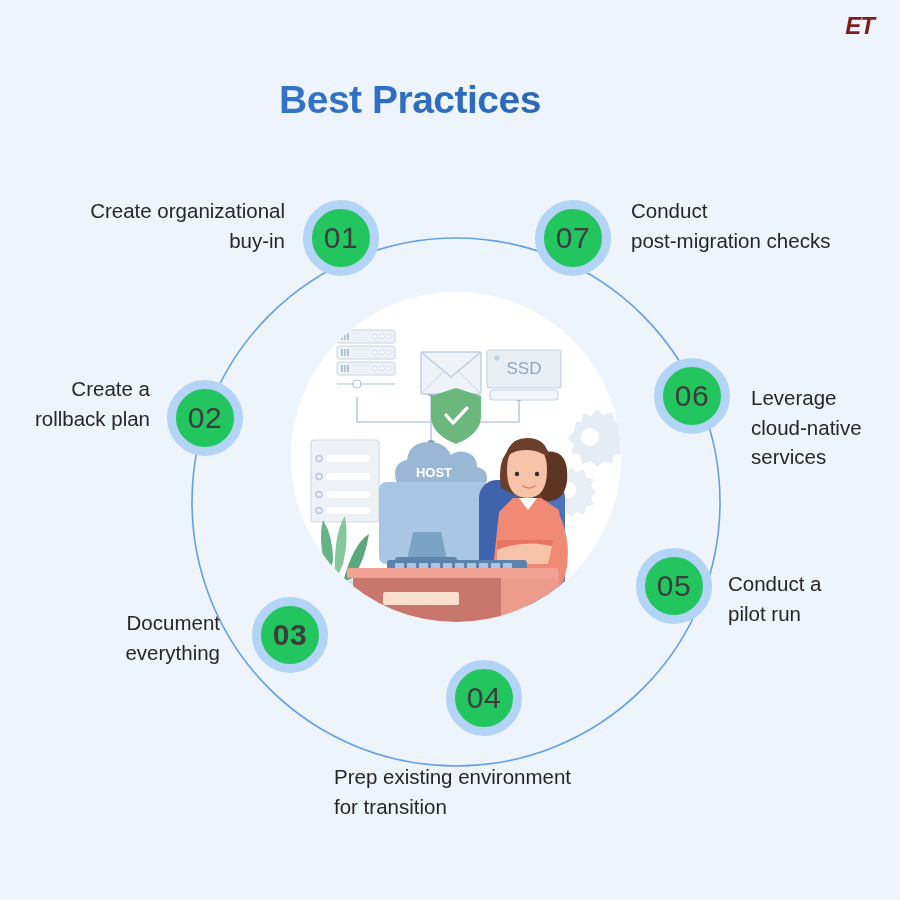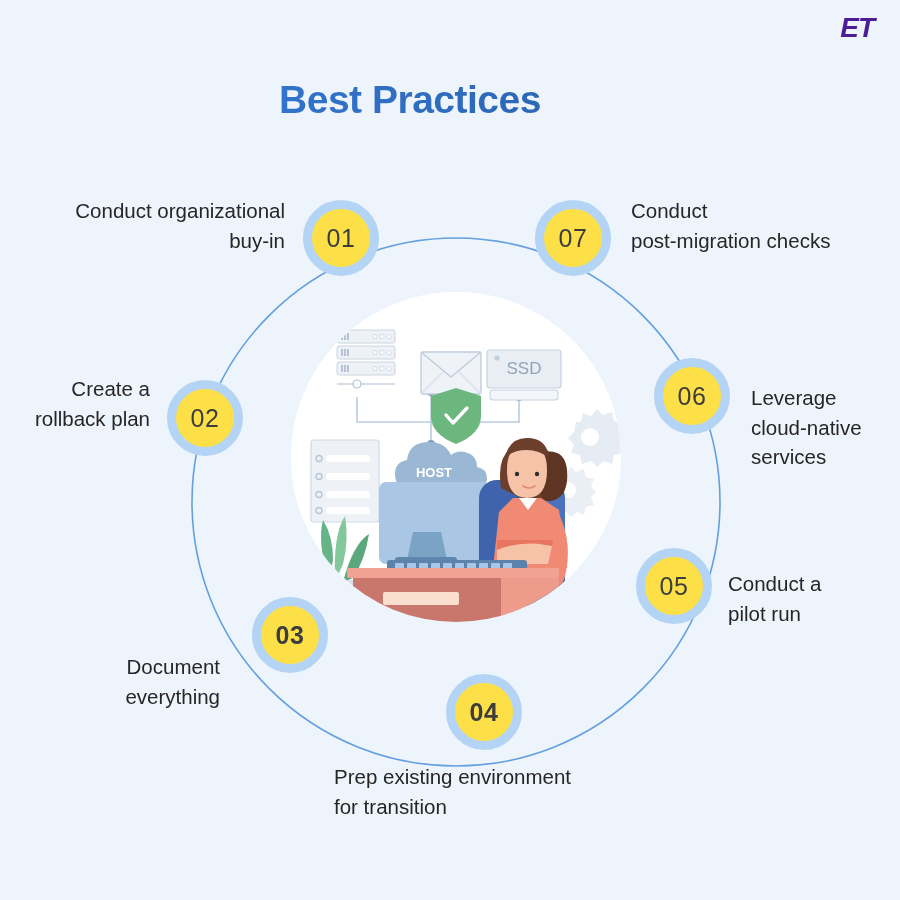--- a/index.html
+++ b/index.html
@@ -19,25 +19,25 @@
     height: 900px;
     background: #eef4fc;
   }
 
   
   .logo {
     position: absolute;
     top: 14px;
     right: 26px;
     font-family: "Liberation Sans", sans-serif;
-    font-size: 28px;
+    font-size: 24px;
     font-weight: bold;
     font-style: italic;
     letter-spacing: -1px;
-    color: #4c1d95;
+    color: #7f1d1d;
     line-height: 1;
   }
 
   
   .title {
     position: absolute;
     top: 78px;
     left: 0;
     width: 820px;
     text-align: center;
@@ -78,27 +78,27 @@
     width: 330px;
     height: 330px;
   }
 
   
   .node {
     position: absolute;
     width: 76px;
     height: 76px;
     border-radius: 50%;
-    background: #fde047;
+    background: #22c55e;
     border: 9px solid #b4d4f5;
     box-sizing: border-box;
     display: flex;
     align-items: center;
     justify-content: center;
-    font-size: 25px;
+    font-size: 30px;
     color: #3d3d3d;
     letter-spacing: 0.5px;
   }
 
   
   .label {
     position: absolute;
     font-size: 20.5px;
     line-height: 1.45;
     color: #262626;
@@ -280,29 +280,29 @@
         <rect x="56" y="276" width="212" height="10" rx="2" fill="#f0a392"></rect>
         <rect x="62" y="286" width="148" height="48" fill="#c9776c"></rect>
         <rect x="210" y="286" width="58" height="48" fill="#ed9b8b"></rect>
         <rect x="92" y="300" width="76" height="13" rx="2" fill="#fadfce"></rect>
       </g>
     </g>
   </svg>
 
   <div id="nodes">
       <div class="node" style="left: 303px; top: 200px;">01</div>
-      <div class="label r" style="left: 20px; top: 196px; width: 265px;">Conduct organizational
+      <div class="label r" style="left: 20px; top: 196px; width: 265px;">Create organizational
 buy-in</div>
       <div class="node" style="left: 167px; top: 380px;">02</div>
       <div class="label r" style="left: 0px; top: 374px; width: 150px;">Create a
 rollback plan</div>
       <div class="node" style="left: 252px; top: 597px; font-weight: bold;">03</div>
-      <div class="label r" style="left: 15px; top: 608px; width: 205px; margin-top: 44px;">Document
+      <div class="label r" style="left: 15px; top: 608px; width: 205px;">Document
 everything</div>
-      <div class="node" style="left: 446px; top: 674px; font-weight: bold;">04</div>
+      <div class="node" style="left: 446px; top: 660px;">04</div>
       <div class="label c" style="left: 334px; top: 762px; width: 315px;">Prep existing environment
 for transition</div>
       <div class="node" style="left: 636px; top: 548px;">05</div>
       <div class="label l" style="left: 728px; top: 569px; width: 170px;">Conduct a
 pilot run</div>
       <div class="node" style="left: 654px; top: 358px;">06</div>
       <div class="label l" style="left: 751px; top: 355px; width: 150px; margin-top: 28px;">Leverage
 cloud-native
 services</div>
       <div class="node" style="left: 535px; top: 200px;">07</div>

